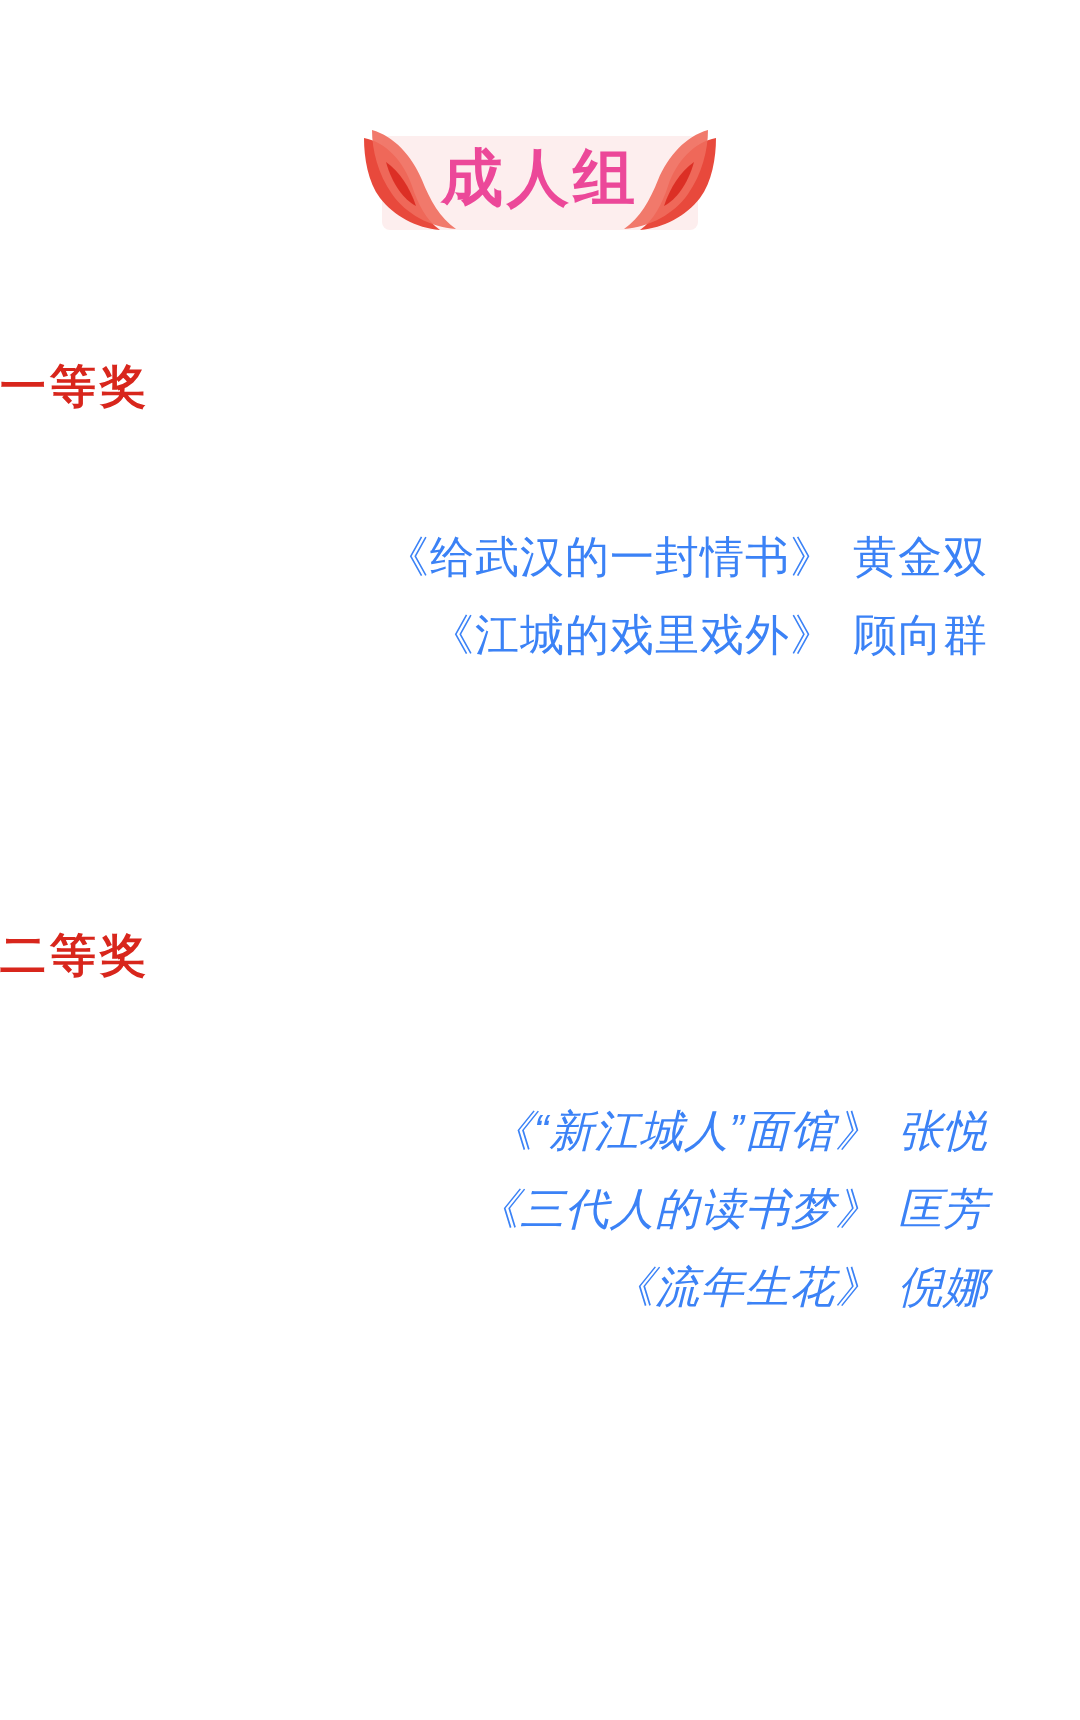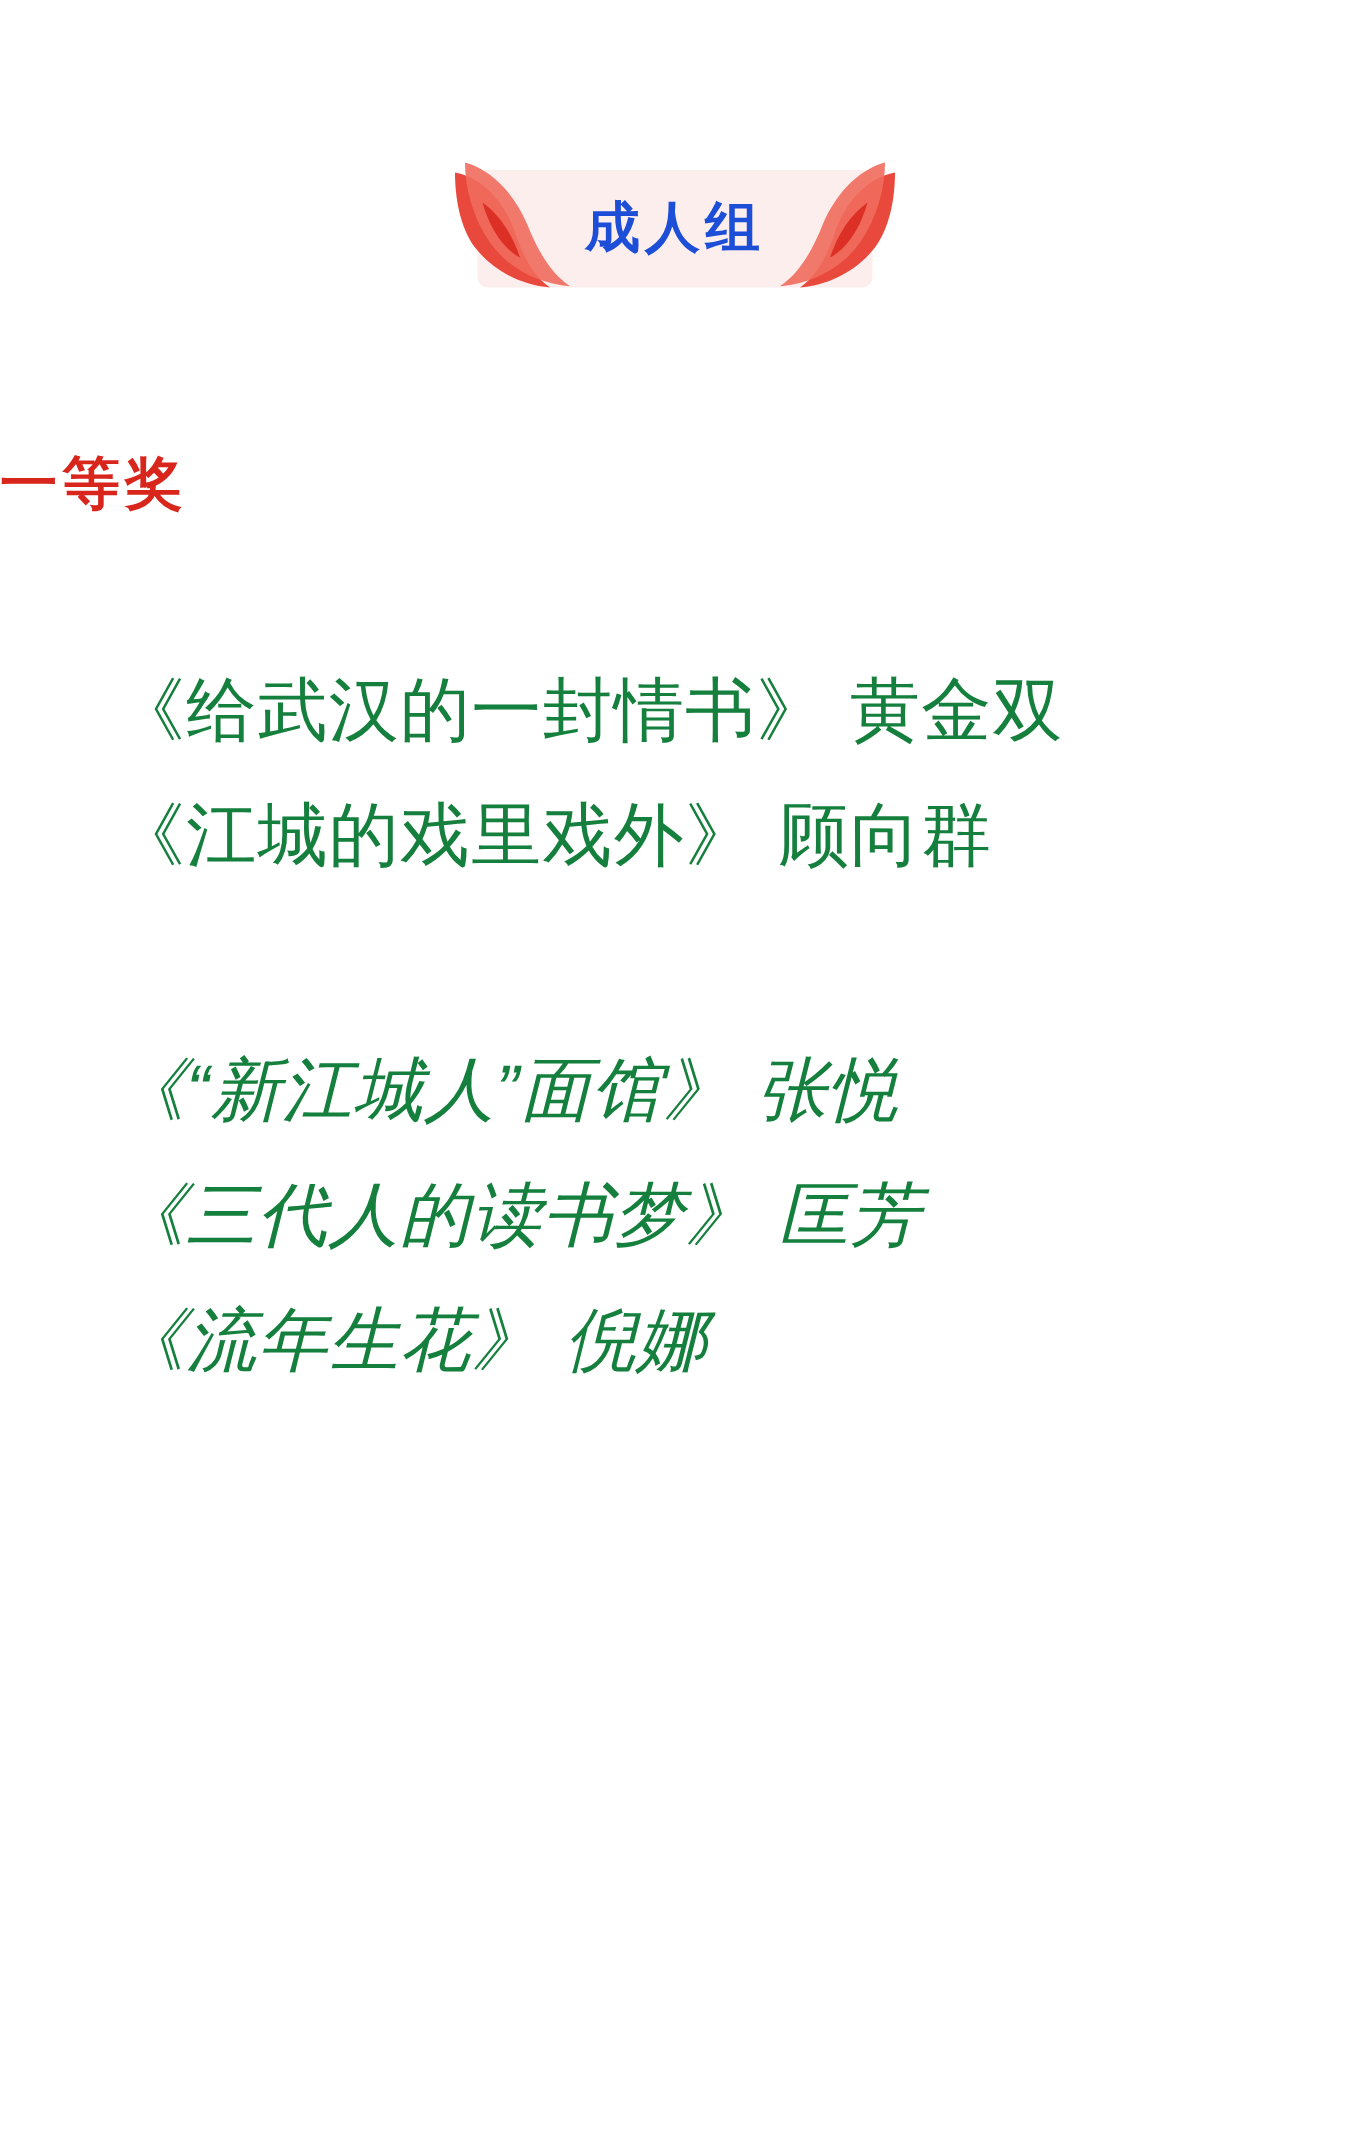--- a/index.html
+++ b/index.html
@@ -49,25 +49,26 @@
   }
   .banner-svg {
     position: absolute;
     inset: 0;
     width: 100%;
     height: 100%;
   }
   .banner-title {
     position: relative;
     z-index: 3;
-    font-size: 44px;
+    font-size: 62px;
     font-weight: bold;
-    color: #1d4ed8;
+    color: #ec4899;
     letter-spacing: 4px;
     line-height: 1;
+    font-family: Liberation Mono, monospace;
   }
 
   
   .subtitle {
     margin-top: 44px;
     text-align: center;
     font-size: 36px;
     color: #a6a6a6;
     letter-spacing: 3px;
   }
@@ -86,25 +87,26 @@
   
   .entries {
     margin: 0;
     padding: 0 92px 0 92px;
     list-style: none;
   }
   .entries.first { margin-top: 100px; }
   .entries.second { margin-top: 105px; font-style: italic; }
 
   .entry {
-    font-size: 56px;
+    font-size: 44px;
     line-height: 1.78;
-    color: #15803d;
+    color: #3b82f6;
     letter-spacing: 1px;
     word-break: break-all;
+    text-align: right;
   }
   .entry .work { }
   .entry .gap { display: inline-block; width: 18px; }
   .entry .author { }
 </style>
 </head>
 <body>
 
 <div class="page">
 
@@ -130,20 +132,21 @@
 
   <ul class="entries first">
     <li class="entry">
       <span class="work">《给武汉的一封情书》</span><span class="gap"></span><span class="author">黄金双</span>
     </li>
     <li class="entry">
       <span class="work">《江城的戏里戏外》</span><span class="gap"></span><span class="author">顾向群</span>
     </li>
   </ul>
 
+  <div class="award-heading second">二等奖</div>
 
   <ul class="entries second">
     <li class="entry">
       <span class="work">《“新江城人”面馆》</span><span class="gap"></span><span class="author">张悦</span>
     </li>
     <li class="entry">
       <span class="work">《三代人的读书梦》</span><span class="gap"></span><span class="author">匡芳</span>
     </li>
     <li class="entry">
       <span class="work">《流年生花》</span><span class="gap"></span><span class="author">倪娜</span>

